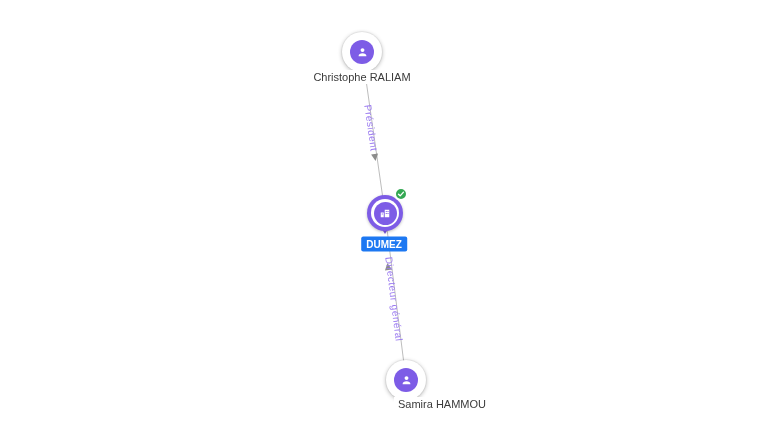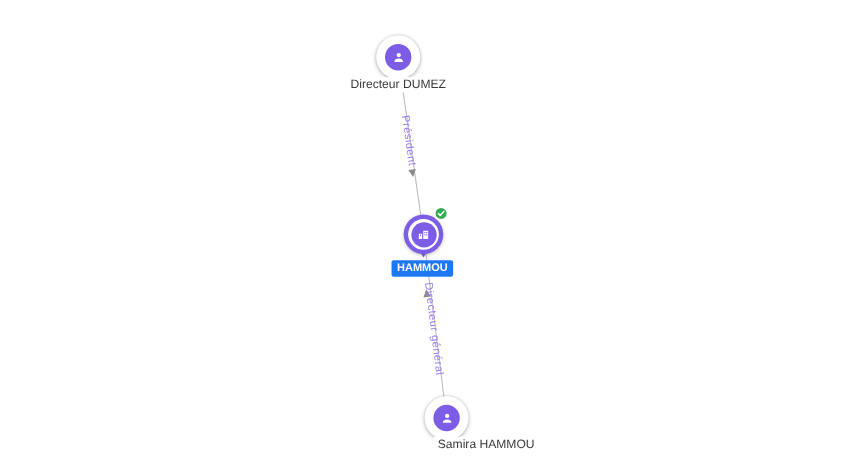--- a/index.html
+++ b/index.html
@@ -138,41 +138,41 @@
   <div class="edge-label president">Président</div>
   <div class="edge-label dg">Directeur général</div>
 
   <div class="avatar avatar-christophe">
     <div class="avatar-inner">
       <svg width="15" height="15" viewBox="0 0 24 24">
         <path fill="#ffffff" d="M12 11.3a3.15 3.15 0 1 0 0-6.3 3.15 3.15 0 0 0 0 6.3zm0 1.9c-3.5 0-6.2 1.8-6.2 4.1v.7h12.4v-.7c0-2.3-2.7-4.1-6.2-4.1z"></path>
       </svg>
     </div>
   </div>
-  <div class="node-label label-christophe">Directeur DUMEZ</div>
+  <div class="node-label label-christophe">Christophe RALIAM</div>
 
   <div class="company-pin">
     <div class="pin-tail"></div>
     <div class="pin-outer">
       <div class="pin-ring">
         <div class="pin-core">
           <svg width="12" height="12" viewBox="0 0 24 24">
             <path fill="#ffffff" d="M3.5 20.5v-9.5h6v9.5h-6zm8-0v-15h9v15h-9z"></path>
             <path fill="var(--purple,#7d5ce6)" d="M13.5 8h2v2h-2zM17 8h2v2h-2zM13.5 12h2v2h-2zM17 12h2v2h-2zM5.5 13h2v2h-2z"></path>
           </svg>
         </div>
       </div>
     </div>
     <div class="verified-badge">
       <svg width="8" height="8" viewBox="0 0 24 24">
         <path fill="none" stroke="#ffffff" stroke-width="4" stroke-linecap="round" stroke-linejoin="round" d="M4.5 12.5l5 5 10-11"></path>
       </svg>
     </div>
   </div>
-  <div class="company-label">HAMMOU</div>
+  <div class="company-label">DUMEZ</div>
 
   <div class="avatar avatar-samira">
     <div class="avatar-inner">
       <svg width="15" height="15" viewBox="0 0 24 24">
         <path fill="#ffffff" d="M12 11.3a3.15 3.15 0 1 0 0-6.3 3.15 3.15 0 0 0 0 6.3zm0 1.9c-3.5 0-6.2 1.8-6.2 4.1v.7h12.4v-.7c0-2.3-2.7-4.1-6.2-4.1z"></path>
       </svg>
     </div>
   </div>
   <div class="node-label label-samira">Samira HAMMOU</div>
 

